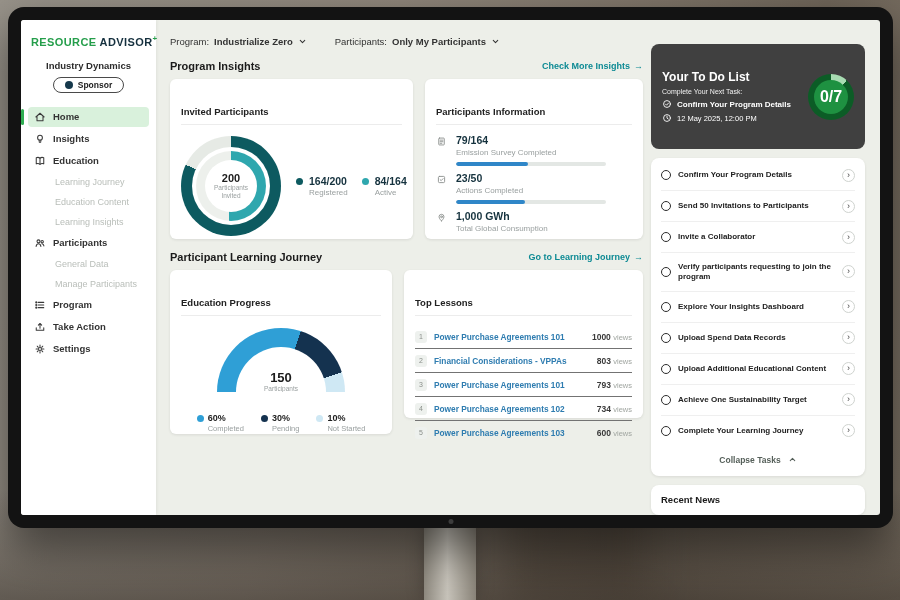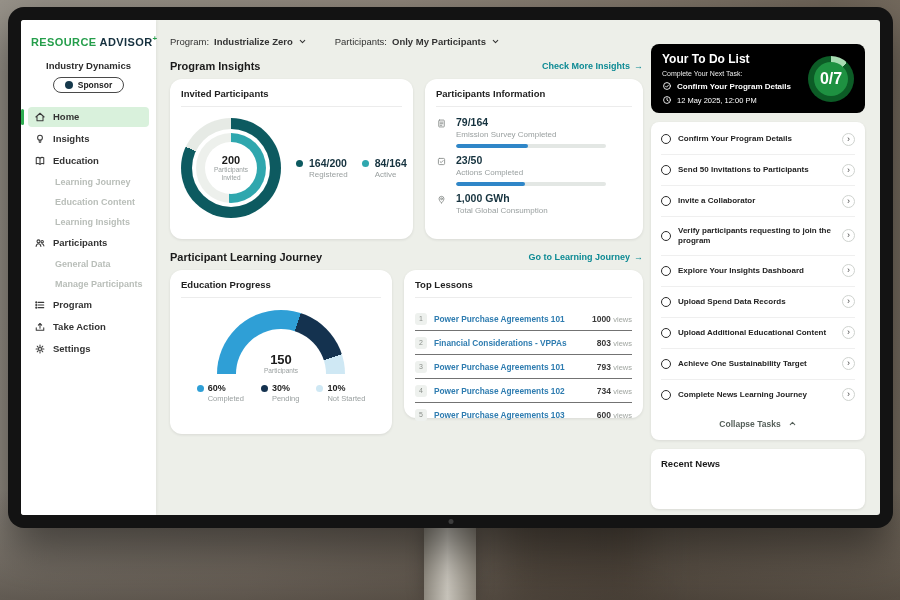--- a/index.html
+++ b/index.html
@@ -18,37 +18,37 @@
   
   .sidebar{width:135px;background:#fff;height:100%;padding:12px 7px 0 7px;display:flex;flex-direction:column;box-shadow:1px 0 3px rgba(0,0,0,.06)}
   .logo{font-size:11px;font-weight:bold;letter-spacing:.4px;padding:2px 3px 12px;white-space:nowrap}
   .logo .g{color:#259e4b}.logo .d{color:#15303e}.logo .p{color:#259e4b;font-size:8px;vertical-align:super}
   .org{text-align:center;font-size:9.5px;font-weight:bold;color:#2c2c2c;margin-bottom:6px}
   .sponsor{align-self:center;display:flex;align-items:center;gap:5px;border:1px solid #4a4a4a;border-radius:10px;
     padding:2px 11px;font-size:8.5px;font-weight:bold;color:#222;margin-bottom:14px}
   .sponsor .dot{width:8px;height:8px;border-radius:50%;background:#16394c}
   .nav{display:flex;flex-direction:column;gap:2px}
   .nav-item{display:flex;align-items:center;gap:7px;padding:4px 6px;border-radius:4px;font-size:9.5px;font-weight:bold;color:#333;cursor:pointer}
-  .nav-item.sub{padding-left:27px;color:#b9beb9;font-weight:bold;font-size:9px}
+  .nav-item.sub{padding-left:27px;color:#b9beb9;font-weight:normal;font-size:9px}
   .nav-item.active{background:#d9f1dc;position:relative}
   .nav-item.active::before{content:"";position:absolute;left:-7px;top:2px;bottom:2px;width:3px;background:#2fae52;border-radius:2px}
   .nav-item svg{width:12px;height:12px;flex:none;stroke:#3a3a3a;fill:none;stroke-width:1.4;stroke-linecap:round;stroke-linejoin:round}
 
   
   .main{width:495px;padding:16px 8px 0 14px;display:flex;flex-direction:column}
   h1{font-size:19px;color:#121212;letter-spacing:.3px;margin-bottom:11px}
   .filters{display:flex;gap:28px;align-items:center;font-size:9.5px;color:#333;margin-bottom:13px}
   .filter{display:flex;align-items:center;gap:5px;cursor:pointer}
   .filter .fval{font-weight:bold}
   .chev{width:9px;height:9px;stroke:#333;fill:none;stroke-width:1.8;stroke-linecap:round;stroke-linejoin:round}
   .sec-head{display:flex;justify-content:space-between;align-items:center;margin-bottom:7px}
   .sec-title{font-size:11px;font-weight:bold;color:#1b1b1b}
   .sec-link{font-size:9px;font-weight:bold;color:#0d8a94;display:flex;align-items:center;gap:4px;cursor:pointer}
   .cards{display:flex;gap:12px;margin-bottom:12px}
-  .card{background:#fff;border-radius:12px;box-shadow:0 1px 3px rgba(0,0,0,.09);padding:9px 11px}
+  .card{background:#fff;border-radius:6px;box-shadow:0 1px 3px rgba(0,0,0,.09);padding:27px 11px}
   .card-title{font-size:9.5px;font-weight:bold;color:#222;padding-bottom:7px;border-bottom:1px solid #ececec;margin-bottom:9px}
   .card.invited{width:243px;height:160px}
   .card.info{width:218px;height:160px}
   .card.edu{width:222px;height:164px}
   .card.lessons{width:239px;height:148px}
 
   .invited-body{display:flex;align-items:center;gap:15px;padding-top:2px}
   .donut{position:relative;width:100px;height:100px;flex:none}
   .donut .ring1{position:absolute;inset:0;border-radius:50%}
   .donut .gap1{position:absolute;inset:11px;border-radius:50%;background:#fff}
@@ -70,36 +70,36 @@
   .pbar{width:150px;height:4px;border-radius:2px;background:#e3e7e4;overflow:hidden}
   .pfill{height:100%;border-radius:2px;background:#2f86c8}
 
   .gauge-wrap{display:flex;flex-direction:column;align-items:center}
   .gauge{position:relative;width:128px;height:64px;overflow:hidden;margin-top:3px}
   .gauge .arc{position:absolute;left:0;top:0;width:128px;height:128px;border-radius:50%}
   .gauge .hole{position:absolute;left:19px;top:19px;width:90px;height:90px;border-radius:50%;background:#fff}
   .gauge .gtext{position:absolute;left:0;right:0;bottom:0;text-align:center}
   .gauge .gv{font-size:13px;font-weight:bold;color:#1b1b1b}
   .gauge .gl{font-size:6.5px;color:#9aa0a0}
-  .leg3{display:flex;gap:17px;margin-top:9px}
+  .leg3{display:flex;gap:17px;margin-top:21px}
   .leg3-item{display:flex;gap:4px;align-items:flex-start}
   .leg3 .leg-dot{margin-top:2px}
   .leg3 .v{font-size:9px;font-weight:bold;color:#1d1d1d}
   .leg3 .l{font-size:7.5px;color:#9aa0a0;margin-top:1px}
 
   .lesson{display:flex;align-items:center;gap:7px;padding:5.5px 0;border-bottom:1px solid #737373}
   .lesson:last-child{border-bottom:none}
   .rank{width:12px;height:12px;border-radius:3px;background:#eef1ee;color:#8a8f8a;font-size:7px;display:flex;align-items:center;justify-content:center;flex:none}
   .ltitle{flex:1;font-size:8.3px;font-weight:bold;color:#2e7cb0;cursor:pointer}
   .views{font-size:8.5px;color:#3a3a3a;font-weight:bold;white-space:nowrap}
   .views .vw{color:#a0a5a0;font-weight:normal;font-size:7.5px}
 
   
   .rightcol{width:226px;padding:24px 12px 0 0;display:flex;flex-direction:column;gap:9px}
-  .todo-card{background:#000000;border-radius:8px;color:#fff;padding:8px 11px;display:flex;justify-content:space-between;gap:6px}
+  .todo-card{background:#404040;border-radius:8px;color:#fff;padding:26px 11px;display:flex;justify-content:space-between;gap:6px}
   .todo-left{display:flex;flex-direction:column;gap:4px;min-width:0}
   .todo-title{font-size:12px;font-weight:bold}
   .todo-sub{font-size:7px;opacity:.92}
   .todo-task{display:flex;gap:5px;align-items:center;font-size:8px;font-weight:bold;white-space:nowrap}
   .todo-time{display:flex;gap:5px;align-items:center;font-size:7.5px}
   .todo-card svg{width:10px;height:10px;flex:none;stroke:#fff;fill:none;stroke-width:1.4;stroke-linecap:round;stroke-linejoin:round}
   .ring{width:46px;height:46px;border-radius:50%;background:conic-gradient(#a8dcb2 0 12%,#0c5c26 12% 100%);
     display:flex;align-items:center;justify-content:center;flex:none;align-self:center}
   .ring-in{width:34px;height:34px;border-radius:50%;background:#1e9141;display:flex;align-items:center;justify-content:center;font-size:16px;font-weight:bold}
 
@@ -445,21 +445,21 @@
             <span class="lbl">Upload Additional Educational Content</span>
             <span class="go">›</span>
           </div>
           <div class="task">
             <span class="cb"></span>
             <span class="lbl">Achieve One Sustainability Target</span>
             <span class="go">›</span>
           </div>
           <div class="task" style="border-bottom:none">
             <span class="cb"></span>
-            <span class="lbl">Complete News Learning Journey</span>
+            <span class="lbl">Complete Your Learning Journey</span>
             <span class="go">›</span>
           </div>
           <div class="collapse">
             <span>Collapse Tasks</span>
             <svg viewBox="0 0 16 16">
                 <path d="m4 10 4-4 4 4"></path>
               </svg>
           </div>
         </div>
 

